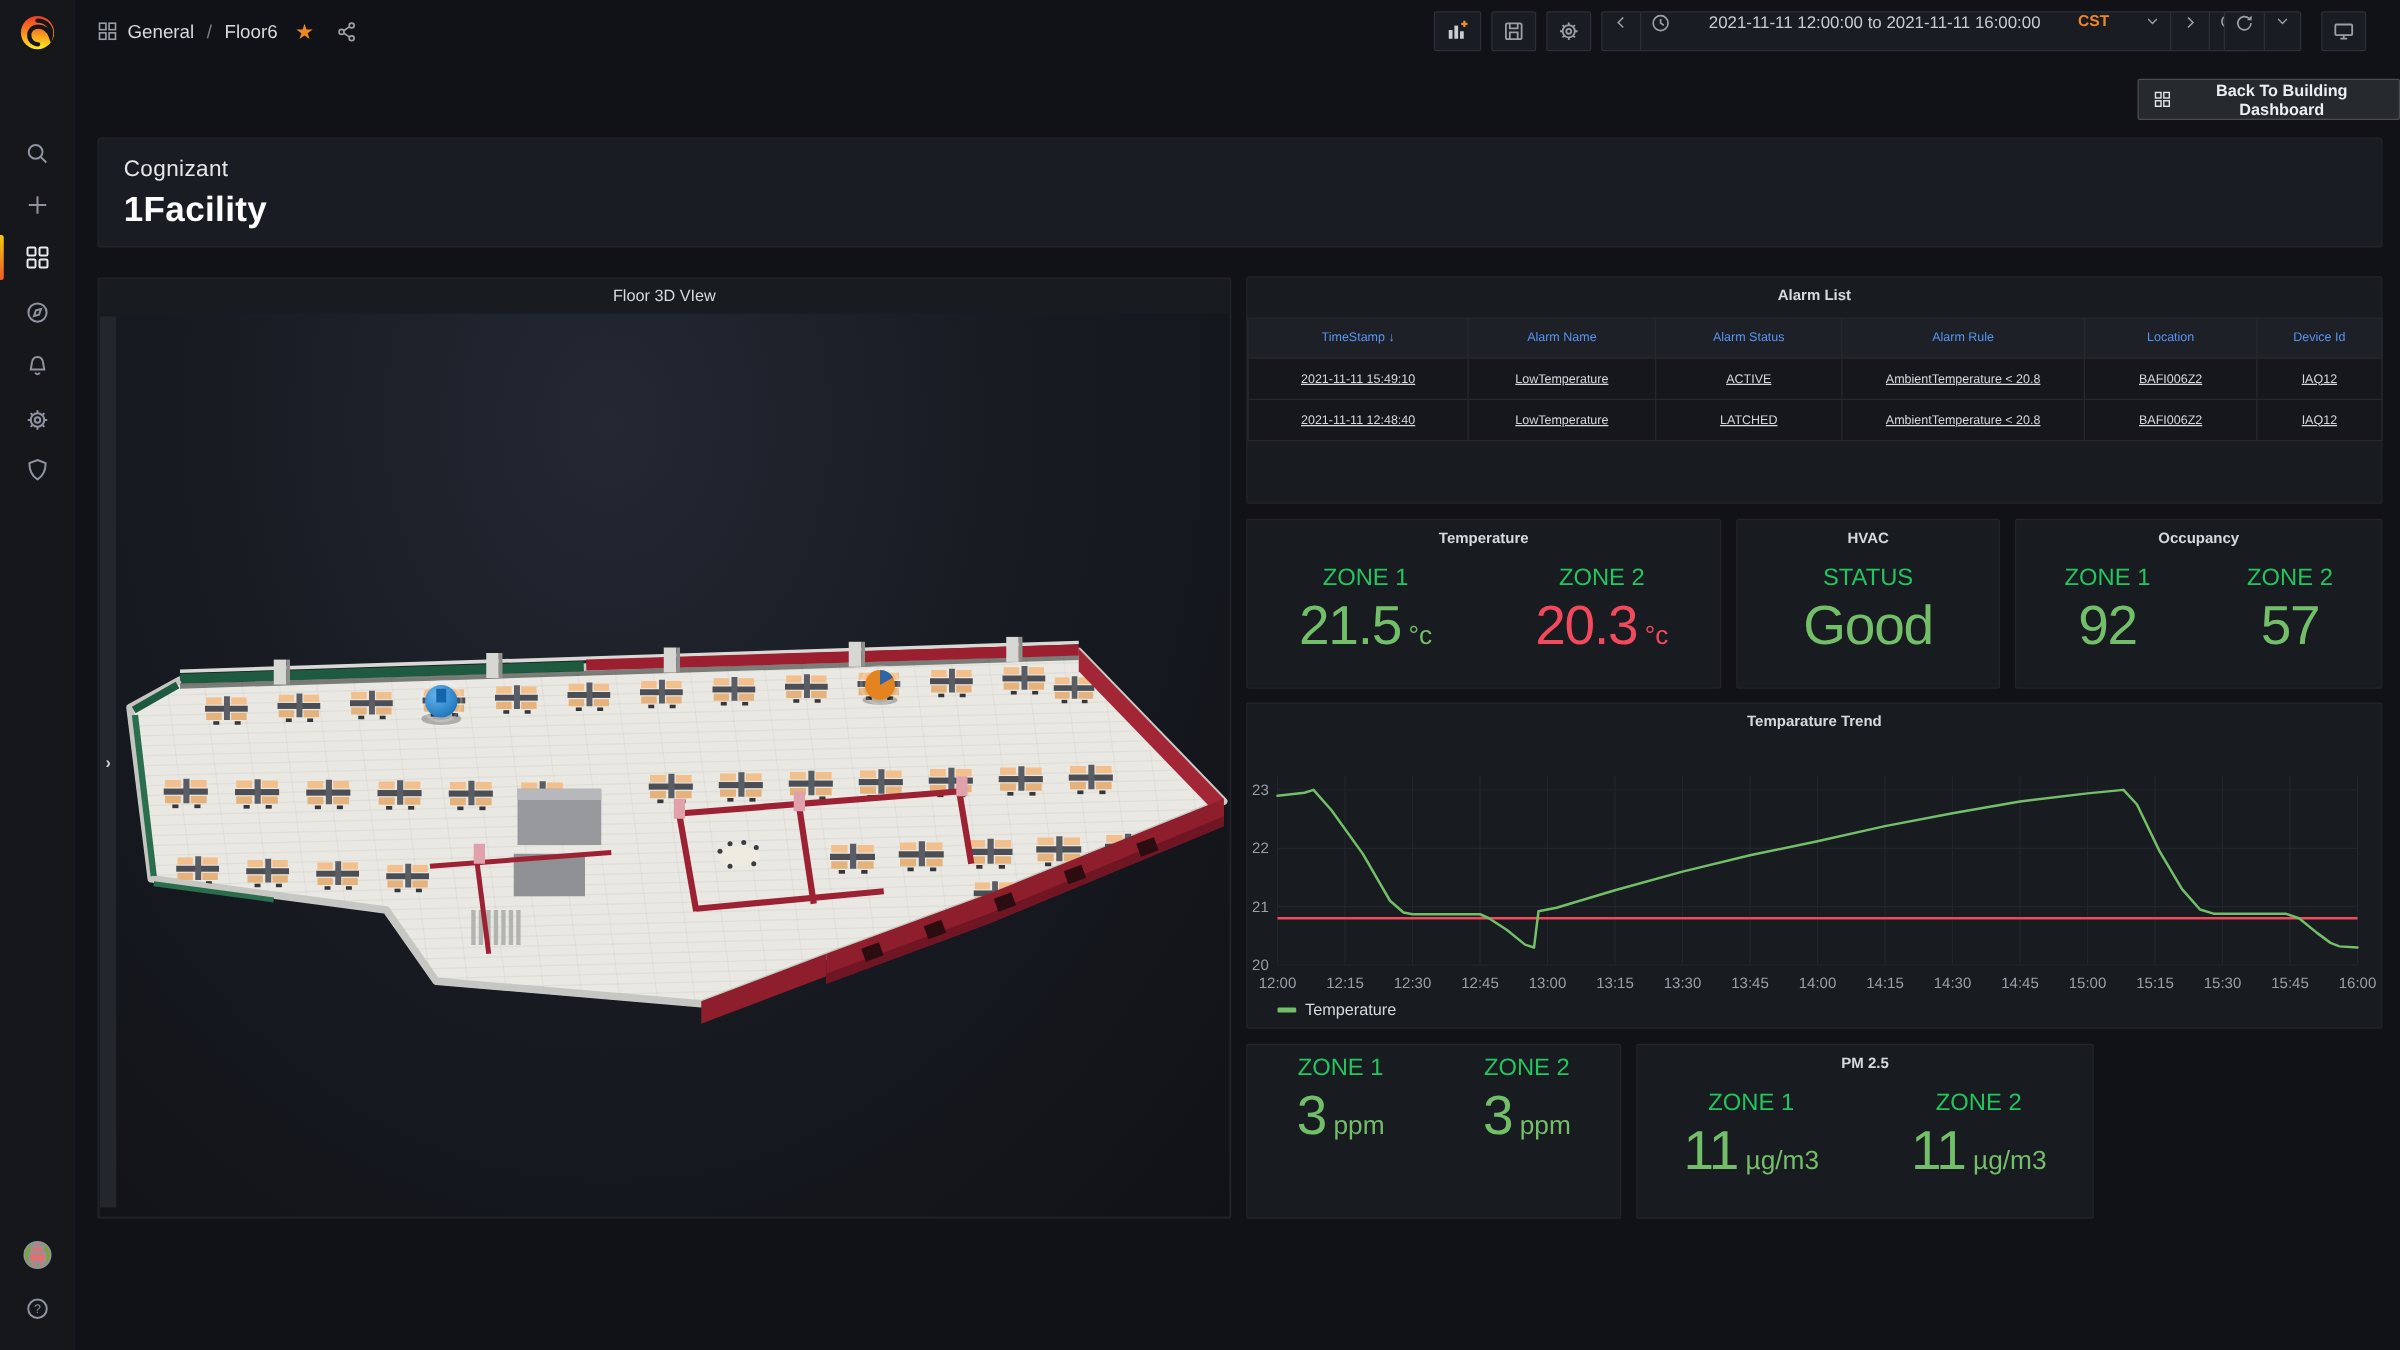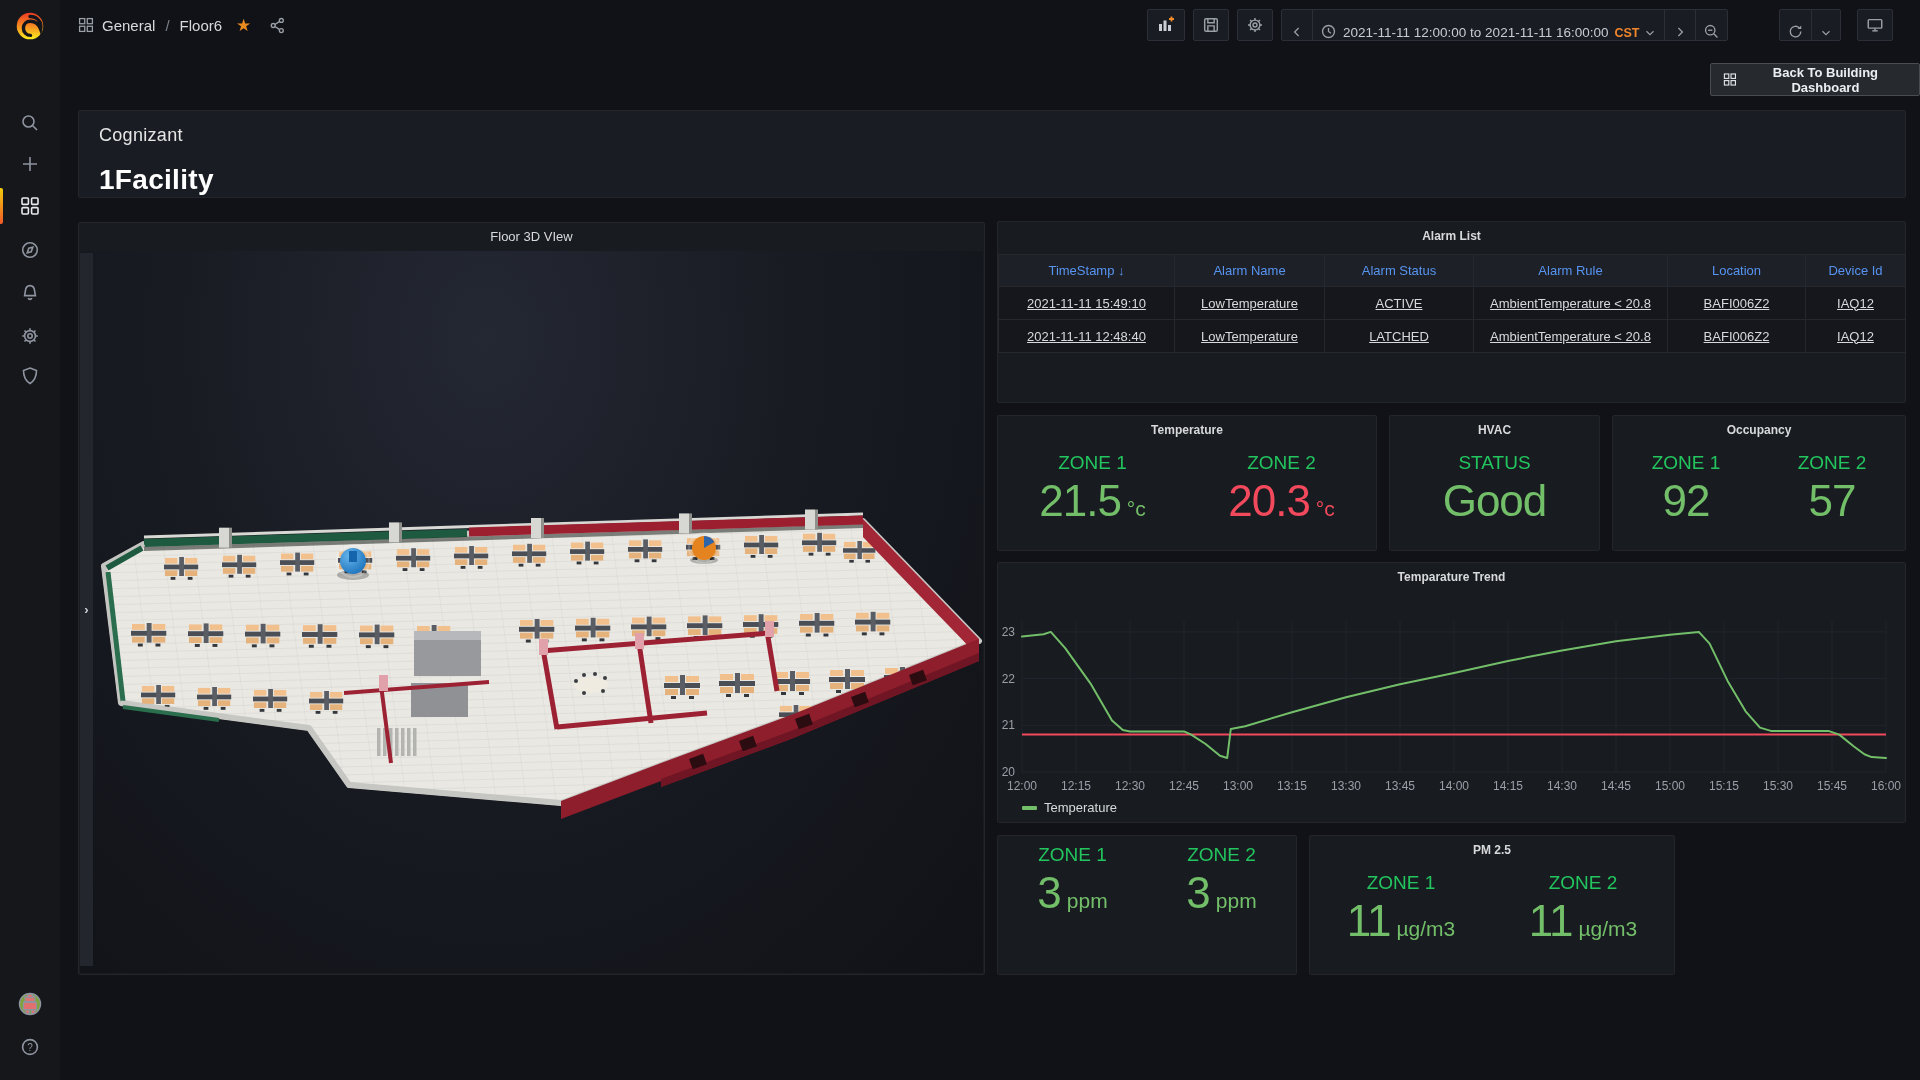--- a/index.html
+++ b/index.html
@@ -20,46 +20,46 @@
   .navbar { position:absolute; left:60px; top:0; width:1860px; height:50px; background:#111217; display:flex; align-items:center; }
   .crumb { display:flex; align-items:center; gap:8px; margin-left:18px; font-size:15px; }
   .crumb .sep { color:#7b818c; margin:0 2px; }
   .crumb a { color:#d8d9da; text-decoration:none; cursor:pointer; }
   .nav-ic { stroke:#9aa0a8; fill:none; stroke-width:1.6; }
   .star { color:#EB8B1F; font-size:17px; margin-left:6px; cursor:pointer; }
   .nv-btn { position:absolute; top:9px; height:32px; display:flex; align-items:center; justify-content:center;
             background:#191c22; border:1px solid #2c2f37; border-radius:2px; cursor:pointer; }
   .tp-group { position:absolute; top:9px; height:32px; display:flex; align-items:stretch;
               background:#191c22; border:1px solid #2c2f37; border-radius:2px; }
-  .tp-seg { display:flex; align-items:flex-end; padding:0 7px; border-left:1px solid #2c2f37; cursor:pointer; }
+  .tp-seg { display:flex; align-items:flex-start; padding:0 7px; border-left:1px solid #2c2f37; cursor:pointer;gap:24px; }
   .tp-seg:first-child { border-left:none; }
   .tp-text { font-size:13.5px; font-weight:500; color:#c7ccd3; margin:0 6px; white-space:nowrap; }
   .tz { color:#f0862c; font-weight:700; font-size:12.5px; margin-right:4px; }
 
   
   .back-btn { position:absolute; left:1710px; top:63px; height:33px; padding:0 12px; display:flex; align-items:center; gap:7px;
               background:#26292e; border:1px solid #494c53; border-radius:2px; color:#eceef1; font-size:13px; font-weight:700; cursor:pointer; }
   .panel { position:absolute; background:#181b20; border:1px solid #23252b; border-radius:2px; }
   .ptitle { height:28px; line-height:28px; text-align:center; font-size:13px; font-weight:500; color:#d8d9da; cursor:pointer;
             position:relative; z-index:5; white-space:nowrap; overflow:hidden; }
 
   .hdr-panel { left:78px; top:110px; width:1828px; height:88px; padding:14px 20px; background:#191c22; border:1px solid #23252b; border-radius:2px; position:absolute;}
   .hdr-org { font-size:18px; color:#e6e6e6; letter-spacing:.3px; }
-  .hdr-fac { font-size:28px; font-weight:700; color:#ffffff; letter-spacing:.3px; margin-top:18px; }
+  .hdr-fac { font-size:28px; font-weight:700; color:#ffffff; letter-spacing:.3px; margin-top:6px; }
 
   
   .canvas3d { position:absolute; left:1px; top:28px; right:1px; bottom:1px;
               background:radial-gradient(ellipse at 45% 12%, #242833 0%, #181b22 45%, #101217 100%); }
   .drawer { position:absolute; left:1px; top:30px; bottom:8px; width:13px; background:#23262d; z-index:6;
             display:flex; align-items:center; justify-content:center; cursor:pointer; }
   .drawer span { color:#cfd2d6; font-size:13px; font-weight:700; }
   #floor3d-svg { position:absolute; left:0; top:0; width:907px; height:753px; z-index:4; }
 
   
-  .alarm-table { position:absolute; left:0; top:32px; width:100%; border-collapse:collapse; table-layout:fixed; font-size:13px; }
+  .alarm-table { position:absolute; left:0; top:32px; width:100%; border-collapse:collapse; table-layout:fixed; font-size:10px; }
   .alarm-table th { height:32px; background:#1d2026; color:#5794F2; font-weight:500; border:1px solid #26282e; cursor:pointer; }
   .alarm-table td { height:33px; background:#15171c; text-align:center; border:1px solid #26282e; }
   .alarm-table a { color:#d8d9da; text-decoration:underline; cursor:pointer; }
 
   
   .stats { display:flex; justify-content:space-around; align-items:flex-start; margin-top:8px; }
   .stat { text-align:center; }
   .slabel { font-size:19px; color:#22c55e; margin-bottom:4px; }
   .sval { font-size:44px; font-weight:500; line-height:1.05; letter-spacing:-1px; }
   .sval .unit { font-size:21px; letter-spacing:0; margin-left:6px; }

